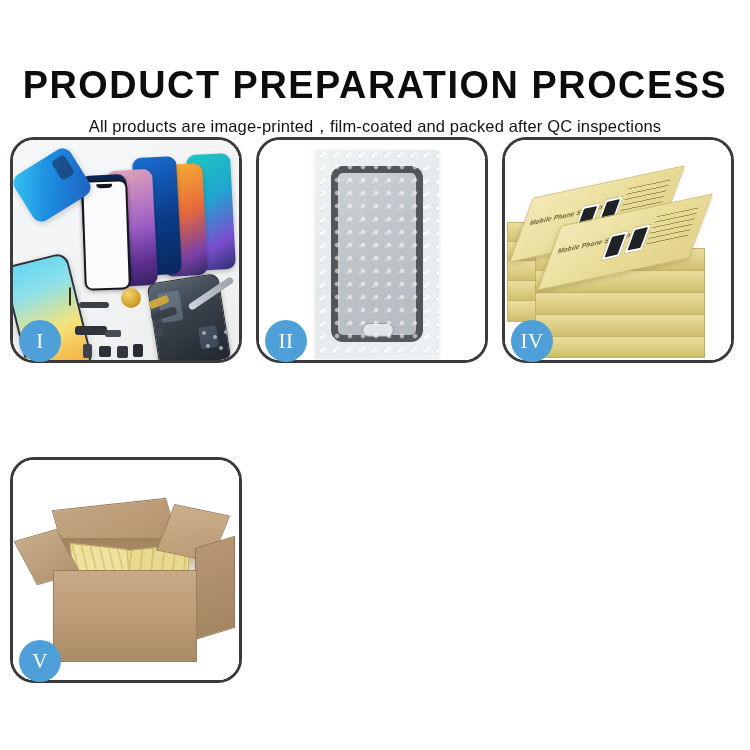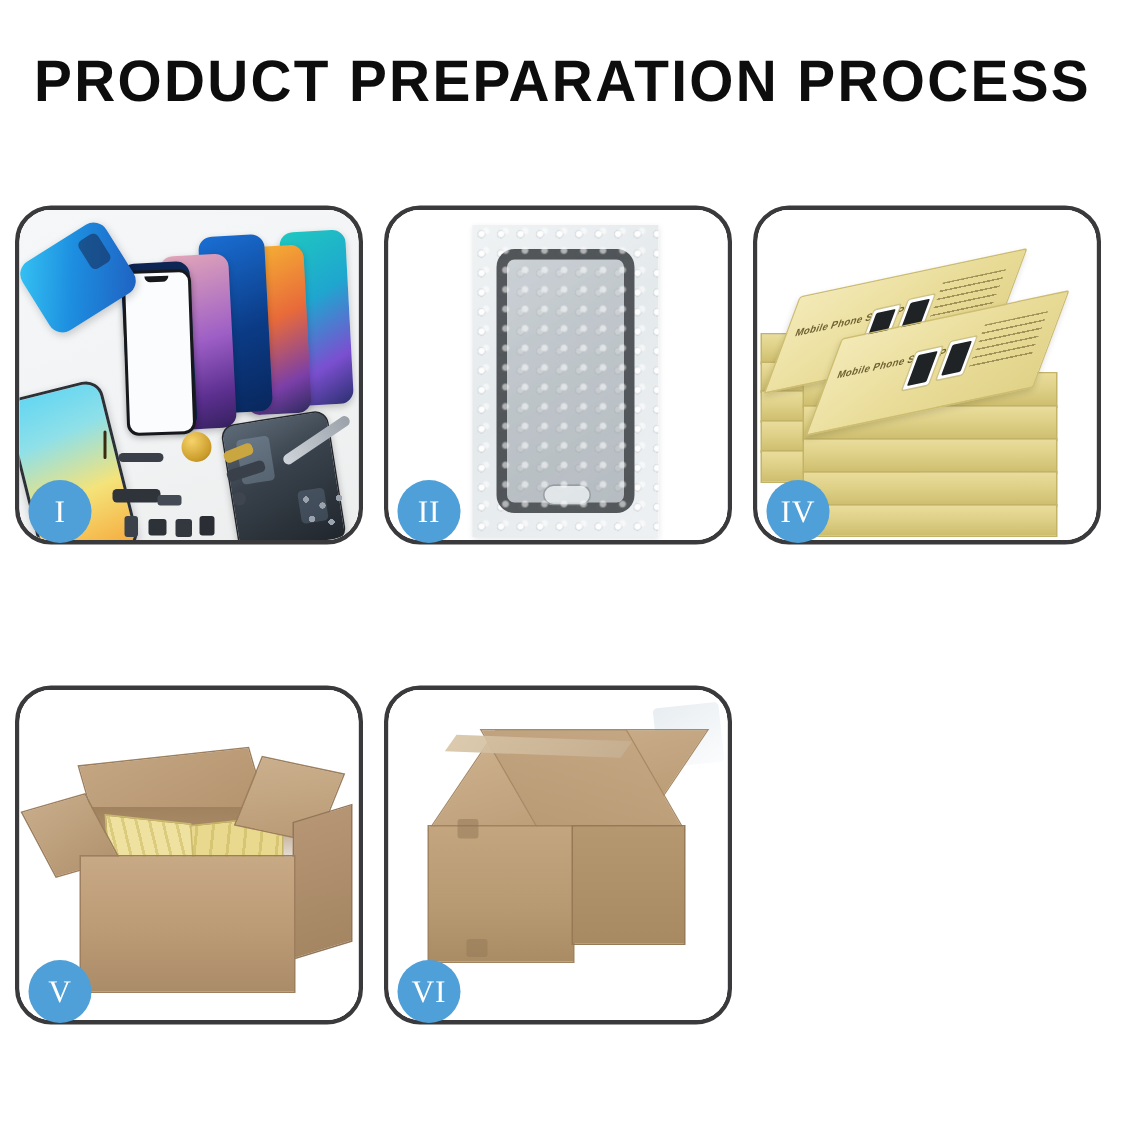--- a/index.html
+++ b/index.html
@@ -14,20 +14,21 @@
     font-family: "Liberation Sans", sans-serif;
     color: #111111;
     position: relative;
   }
 
   
   .header {
     width: 750px;
     padding-top: 32px;
     text-align: center;
+    margin-top: 30px;
   }
   .page-title {
     font-family: "Liberation Sans", sans-serif;
     font-size: 39px;
     font-weight: bold;
     letter-spacing: 1.6px;
     line-height: 46px;
     color: #0d0d0d;
     transform: scaleX(0.97);
     white-space: nowrap;
@@ -413,20 +414,21 @@
     background: linear-gradient(150deg, rgba(230,236,240,0.95), rgba(246,248,250,0.4));
     border-radius: 3px;
     transform: rotate(-6deg);
   }
 </style>
 </head>
 <body>
 
 <div class="header">
   <div class="page-title">PRODUCT PREPARATION PROCESS</div>
+  <div class="page-subtitle">All products are image-printed，film-coated and packed after QC inspections</div>
 </div>
 
 <div class="grid">
 
   <div class="card">
     <div class="card-inner">
       <div class="scene-products">
         <div class="phone ph-fan5"></div>
         <div class="phone ph-fan4"></div>
         <div class="phone ph-fan3"></div>
@@ -521,29 +523,14 @@
         <div class="carton-fill2"></div>
         <div class="flap-left"></div>
         <div class="flap-right"></div>
         <div class="carton-side"></div>
         <div class="carton-front"></div>
       </div>
     </div>
     <div class="badge">V</div>
   </div>
 
-  <div class="card">
-    <div class="card-inner">
-      <div class="scene-sealed">
-        <div class="wrap-sheen"></div>
-        <div class="sealed-top"></div>
-        <div class="sealed-top2"></div>
-        <div class="seal-tape"></div>
-        <div class="sealed-front"></div>
-        <div class="sealed-right"></div>
-        <div class="seal-notch1"></div>
-        <div class="seal-notch2"></div>
-      </div>
-    </div>
-    <div class="badge">VI</div>
-  </div>
 
 </div>
 
 </body></html>

